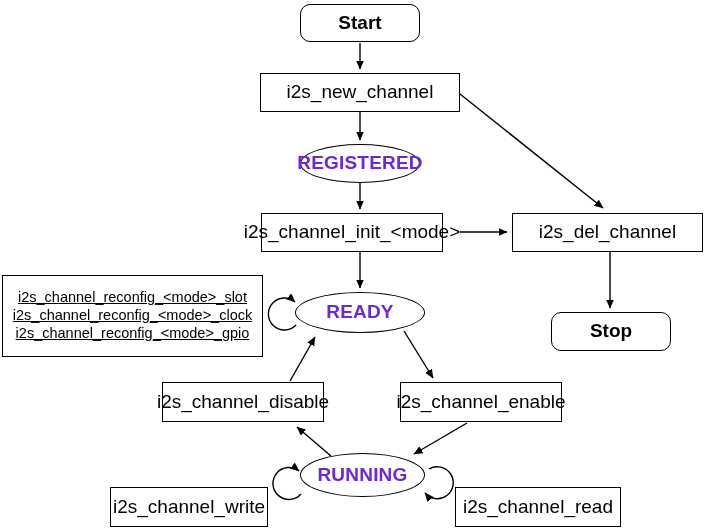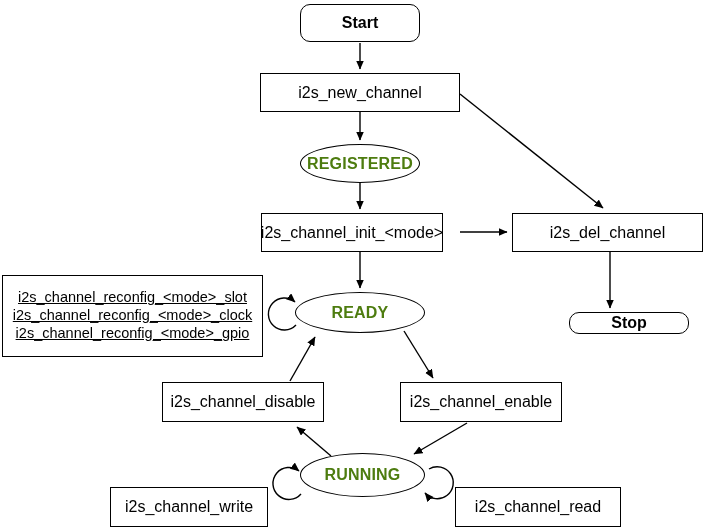--- a/index.html
+++ b/index.html
@@ -5,24 +5,24 @@
   html,body{margin:0;padding:0;background:#fff;}
   #canvas{
     position:relative;width:714px;height:530px;background:#ffffff;
     font-family:"Liberation Sans","DejaVu Sans",sans-serif;color:#000;
     overflow:hidden;
   }
   #edges{position:absolute;left:0;top:0;z-index:1;}
   .node{
     position:absolute;z-index:2;background:#ffffff;border:1.5px solid #000;
     display:flex;align-items:center;justify-content:center;text-align:center;
-    font-size:16px;line-height:1.1;box-sizing:border-box;
+    font-size:19px;line-height:1.1;box-sizing:border-box;
   }
   .terminal{border-radius:10px;font-weight:bold;}
-  .state{border-radius:50%;font-weight:bold;color:#4d7c0f;letter-spacing:.2px;}
+  .state{border-radius:50%;font-weight:bold;color:#6d28d9;letter-spacing:.2px;}
   .multiline{flex-direction:column;justify-content:center;gap:2px;font-size:14.5px;text-decoration:underline;}
   .multiline div{white-space:nowrap;}
 </style>
 </head>
 <body>
 
 <div id="canvas">
 
   <svg id="edges" width="714" height="530" viewBox="0 0 714 530">
     <defs>
@@ -51,21 +51,21 @@
   <div class="node terminal" style="left:300px;top:4px;width:120px;height:38px;">Start</div>
 
   <div class="node" style="left:260px;top:73px;width:200px;height:39px;">i2s_new_channel</div>
 
   <div class="node state" style="left:300px;top:144px;width:120px;height:39px;">REGISTERED</div>
 
   <div class="node" style="left:261px;top:213px;width:182px;height:39px;">i2s_channel_init_&lt;mode&gt;</div>
 
   <div class="node" style="left:512px;top:213px;width:191px;height:39px;">i2s_del_channel</div>
 
-  <div class="node terminal" style="left:569px;top:312px;width:120px;height:22px;">Stop</div>
+  <div class="node terminal" style="left:551px;top:312px;width:120px;height:39px;">Stop</div>
 
   <div class="node multiline" style="left:2px;top:275px;width:261px;height:82px;">
     <div>i2s_channel_reconfig_&lt;mode&gt;_slot</div>
     <div>i2s_channel_reconfig_&lt;mode&gt;_clock</div>
     <div>i2s_channel_reconfig_&lt;mode&gt;_gpio</div>
   </div>
 
   <div class="node state" style="left:295px;top:292px;width:130px;height:41px;">READY</div>
 
   <div class="node" style="left:162px;top:382px;width:162px;height:40px;">i2s_channel_disable</div>

